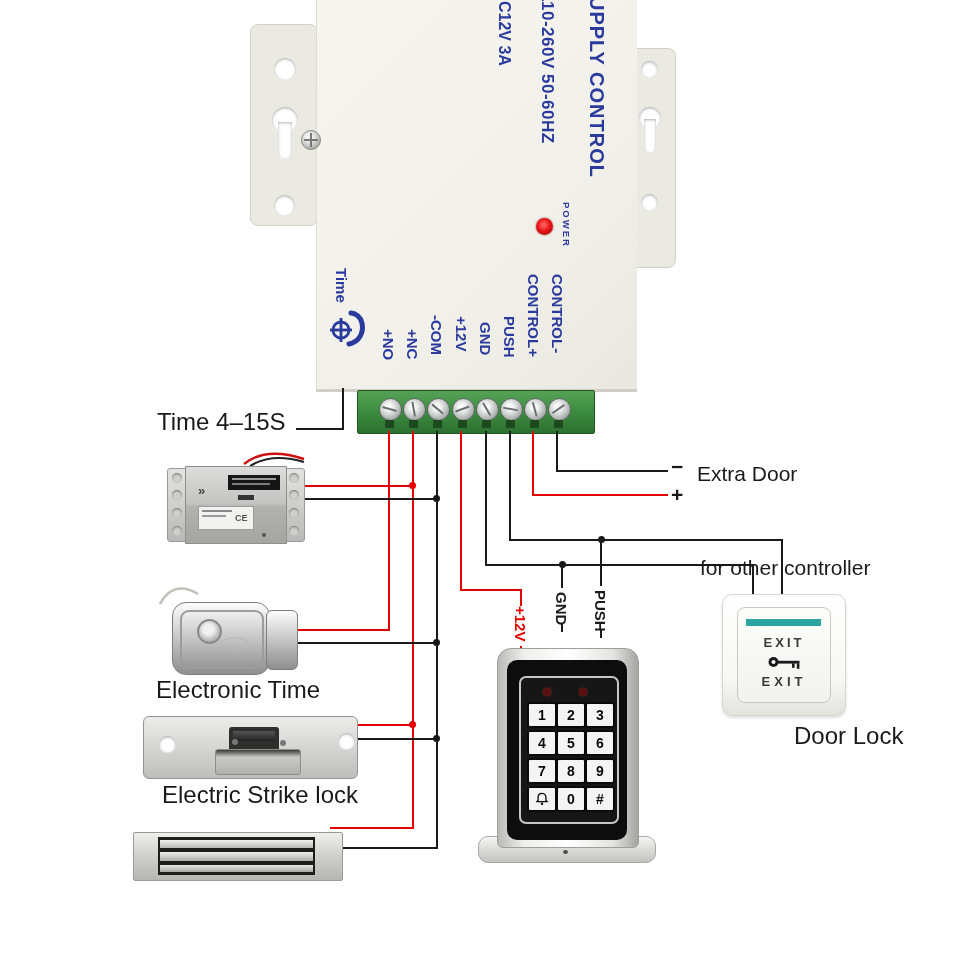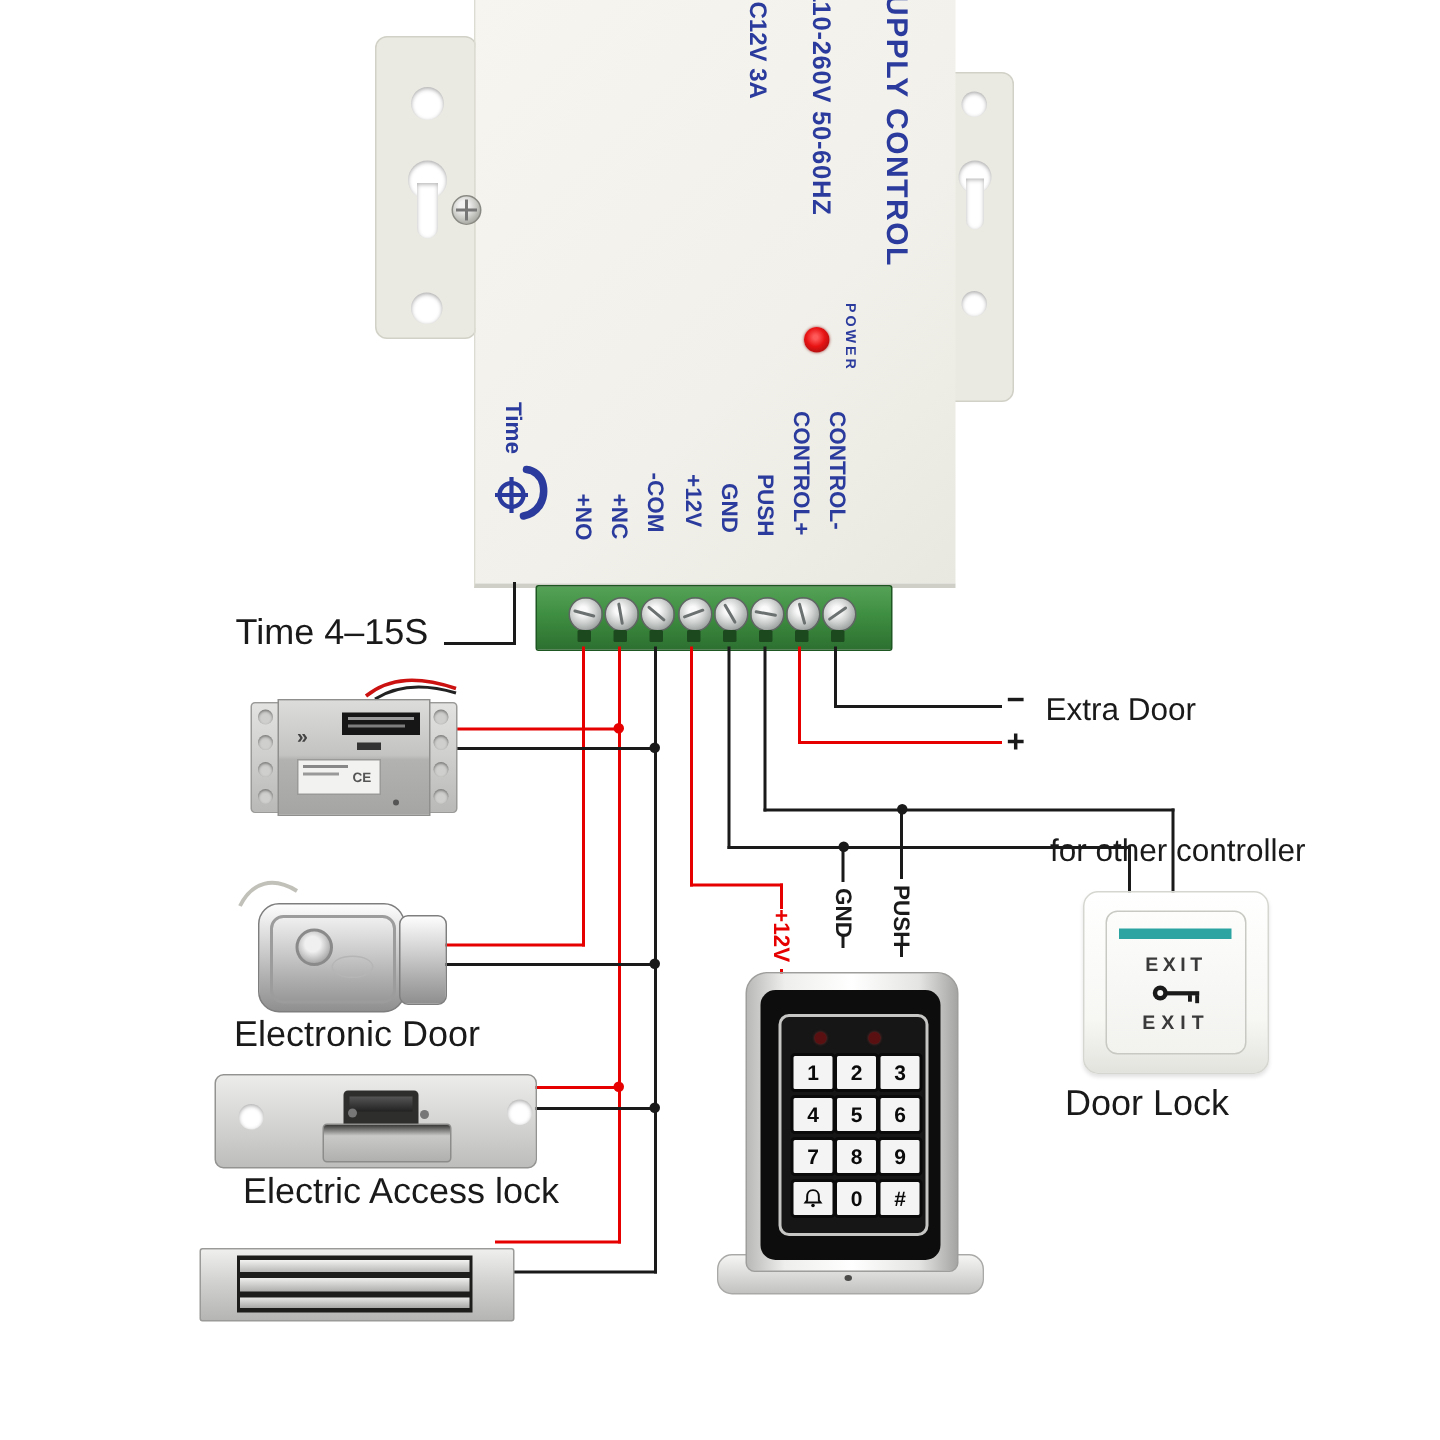--- a/index.html
+++ b/index.html
@@ -222,35 +222,35 @@
   <svg class="abs" style="left:156px;top:580px;" width="44" height="26" viewBox="0 0 44 26">
     <path d="M4 24 C12 8 26 4 42 14" fill="none" stroke="#c2c1b9" stroke-width="2.6"></path>
   </svg>
   <div class="abs chrome" style="left:172px;top:602px;width:96px;height:71px;border-radius:14px;">
     <div class="abs" style="left:7px;top:7px;width:80px;height:55px;border:2px solid #9c9c9c;border-radius:9px;"></div>
     <div class="abs" style="left:24px;top:16px;width:21px;height:21px;border-radius:50%;
          background:radial-gradient(circle at 45% 40%,#f0f0f0 30%,#a8a8a8 75%,#777 100%);border:2px solid #8a8a8a;"></div>
     <div class="abs" style="left:48px;top:34px;width:26px;height:13px;border:1.5px solid #b5b5b5;border-radius:50%;"></div>
   </div>
   <div class="abs chrome" style="left:266px;top:610px;width:30px;height:58px;border-radius:6px;"></div>
-  <div class="lbl" style="left:156px;top:676px;font-size:24px;">Electronic Door</div>
+  <div class="lbl" style="left:156px;top:676px;font-size:24px;">Electronic Time</div>
 
   <div class="abs" style="left:143px;top:716px;width:213px;height:61px;border-radius:6px;border:1px solid #939391;
               background:linear-gradient(180deg,#ececea 0%,#d3d3d1 55%,#bdbdbb 100%);">
     <div class="hole" style="left:15px;top:19px;width:17px;height:17px;"></div>
     <div class="hole" style="left:194px;top:16px;width:17px;height:17px;"></div>
     <div class="abs" style="left:85px;top:10px;width:50px;height:28px;background:#2e2e2c;border-radius:3px;">
       <div class="abs" style="left:4px;top:4px;width:42px;height:10px;background:linear-gradient(180deg,#555,#222);"></div>
     </div>
     <div class="abs" style="left:71px;top:32px;width:84px;height:24px;border-radius:3px;border:1px solid #8c8c8a;
          background:linear-gradient(180deg,#3a3a38 0%,#c9c9c7 30%,#b0b0ae 100%);"></div>
     <div class="abs" style="left:88px;top:22px;width:6px;height:6px;border-radius:50%;background:#777;"></div>
     <div class="abs" style="left:136px;top:23px;width:6px;height:6px;border-radius:50%;background:#777;"></div>
   </div>
-  <div class="lbl" style="left:162px;top:781px;font-size:24px;">Electric Access lock</div>
+  <div class="lbl" style="left:162px;top:781px;font-size:24px;">Electric Strike lock</div>
 
   <div class="abs" style="left:133px;top:832px;width:208px;height:47px;border:1px solid #9a9a98;border-radius:2px;
               background:linear-gradient(180deg,#efefed 0%,#cfcfcd 50%,#b5b5b3 100%);">
     <div class="abs" style="left:24px;top:4px;width:157px;height:38px;background:#1d1d1b;">
       <div class="abs" style="left:2px;top:3px;width:153px;height:8px;background:linear-gradient(180deg,#f2f2f0,#b8b8b6);"></div>
       <div class="abs" style="left:2px;top:15px;width:153px;height:9px;background:linear-gradient(180deg,#eeeeec,#aeaeac);"></div>
       <div class="abs" style="left:2px;top:28px;width:153px;height:7px;background:linear-gradient(180deg,#e8e8e6,#a8a8a6);"></div>
     </div>
   </div>
 
@@ -291,15 +291,15 @@
     <div class="abs" style="left:0;top:27px;width:92px;text-align:center;font-size:13px;font-weight:bold;letter-spacing:3px;color:#3a3a3a;">EXIT</div>
     <svg class="abs" style="left:28px;top:46px;" width="38" height="17" viewBox="0 0 38 17">
       <circle cx="7.5" cy="8" r="5" fill="#1a1a1a"></circle>
       <circle cx="7.5" cy="8" r="2" fill="#fbfbfa"></circle>
       <rect x="11.5" y="6.8" width="22" height="2.8" fill="#1a1a1a"></rect>
       <rect x="26" y="9.4" width="2.6" height="4.4" fill="#1a1a1a"></rect>
       <rect x="30.8" y="9.4" width="2.6" height="5.4" fill="#1a1a1a"></rect>
     </svg>
     <div class="abs" style="left:0;top:66px;width:92px;text-align:center;font-size:13px;font-weight:bold;letter-spacing:4px;color:#3a3a3a;">EXIT</div>
   </div>
-  <div class="lbl" style="left:710px;top:722px;font-size:24px;">Door Lock</div>
+  <div class="lbl" style="left:794px;top:722px;font-size:24px;">Door Lock</div>
 
 </div>
 
 </body></html>

